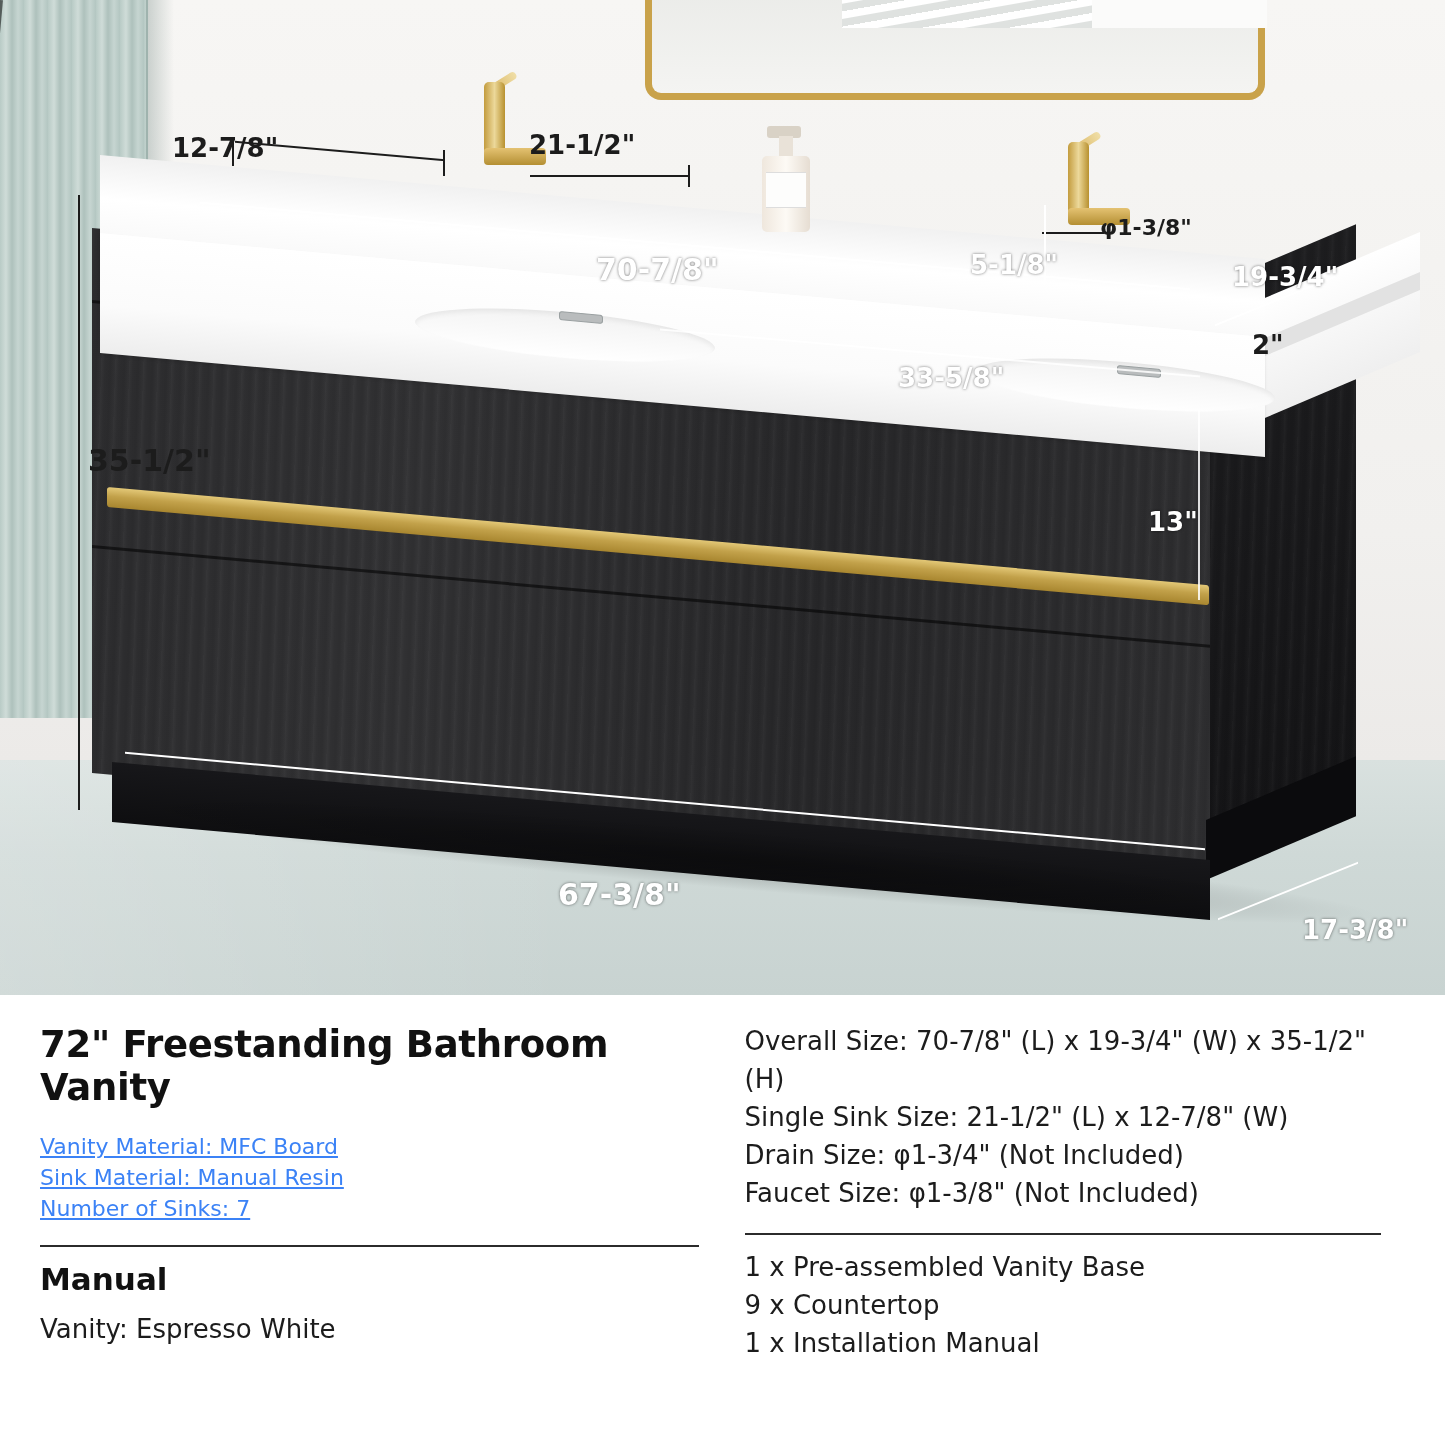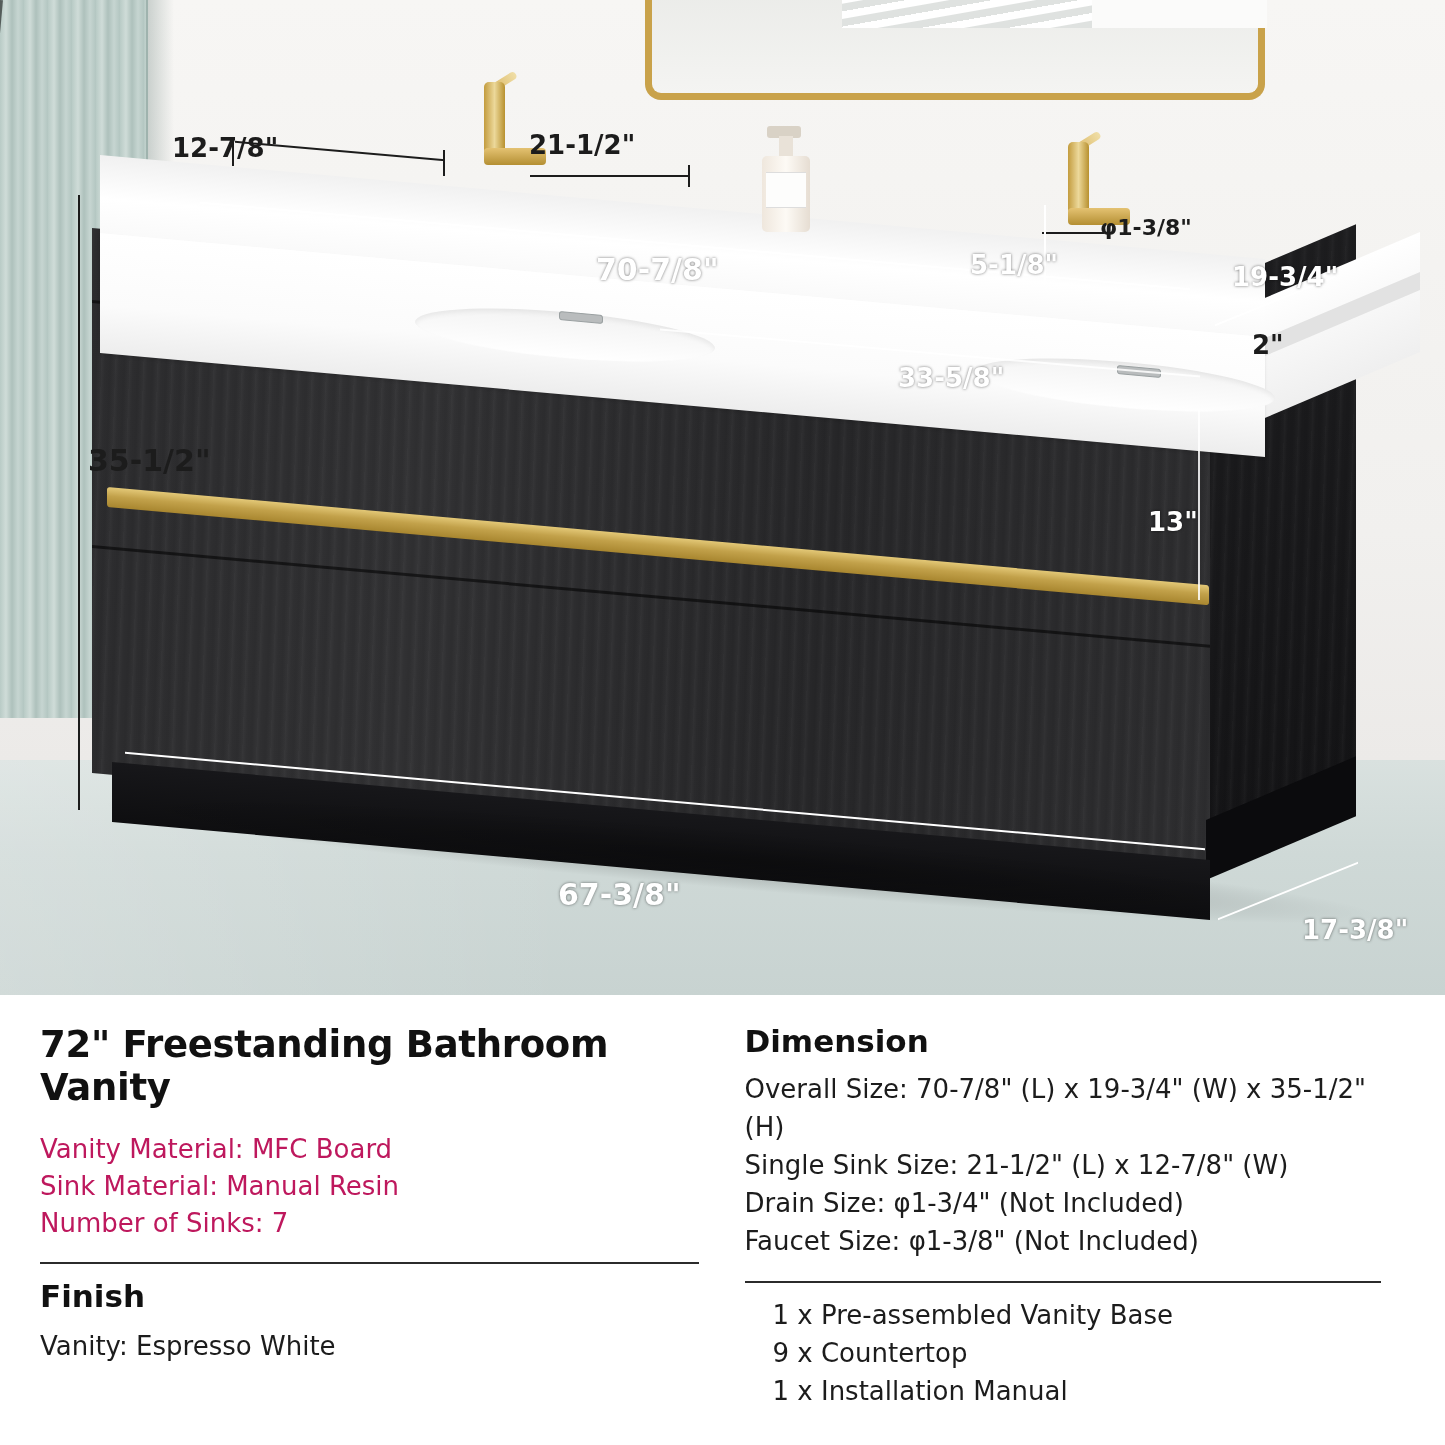--- a/index.html
+++ b/index.html
@@ -196,27 +196,27 @@
 
   
   .info {
     position: absolute; left: 0; top: 995px; width: 1445px; height: 450px;
     background: #ffffff; padding: 28px 40px 0 40px;
     display: flex;
   }
   .col { width: 50%; padding-right: 24px; }
   .col.right { padding-left: 22px; }
   .title { font-size: 37px; font-weight: 700; color:#111; margin-bottom: 22px; letter-spacing: -0.3px; }
-  .spec { font-size: 26px; color:#be185d; line-height: 1.42; }
+  .spec { font-size: 22px; color:#3b82f6; line-height: 1.42; text-decoration: underline; }
   .rule { height:2px; background:#2b2b2b; margin: 20px 0 14px 0; }
   .sub { font-size: 31px; font-weight: 700; color:#111; margin-bottom: 14px; }
   .sub2 { font-size: 31px; font-weight: 700; color:#111; margin: 0 0 12px 0; }
   .finish-line { font-size: 26px; color:#1c1c1c; line-height: 1.42; }
   .dim-line { font-size: 26px; color:#1c1c1c; line-height: 1.46; }
-  .pkg-line { font-size: 26px; color:#1c1c1c; line-height: 1.46; margin-left: 28px; }
+  .pkg-line { font-size: 26px; color:#1c1c1c; line-height: 1.46; }
 </style>
 </head>
 <body>
 
 <div class="page">
 
   <div class="photo">
     <div class="wall"></div>
     <div class="floor"></div>
     <div class="curtain"></div>
@@ -309,26 +309,25 @@
   </div>
 
   <div class="info">
 
     <div class="col left">
       <div class="title">72" Freestanding Bathroom Vanity</div>
       <div class="spec">Vanity Material: MFC Board</div>
       <div class="spec">Sink Material: Manual Resin</div>
       <div class="spec">Number of Sinks: 7</div>
       <div class="rule"></div>
-      <div class="sub">Finish</div>
+      <div class="sub">Manual</div>
       <div class="finish-line">Vanity: Espresso White</div>
     </div>
 
     <div class="col right">
-      <div class="sub2">Dimension</div>
       <div class="dim-line">Overall Size: 70-7/8" (L) x 19-3/4" (W) x 35-1/2" (H)</div>
       <div class="dim-line">Single Sink Size: 21-1/2" (L) x 12-7/8" (W)</div>
       <div class="dim-line">Drain Size: φ1-3/4" (Not Included)</div>
       <div class="dim-line">Faucet Size: φ1-3/8" (Not Included)</div>
       <div class="rule"></div>
       <div class="pkg-line">1 x Pre-assembled Vanity Base</div>
       <div class="pkg-line">9 x Countertop</div>
       <div class="pkg-line">1 x Installation Manual</div>
     </div>
 

